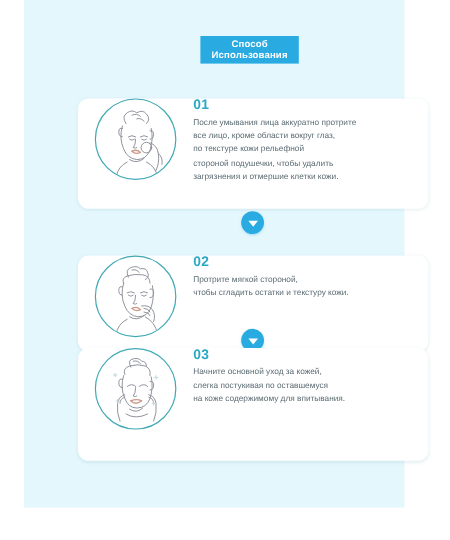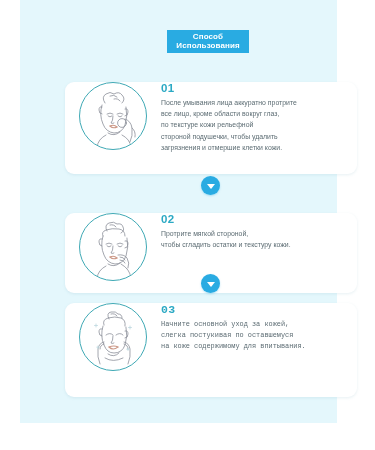--- a/index.html
+++ b/index.html
@@ -31,21 +31,21 @@
   }
   
   .card{
     position:absolute;left:45px;width:292px;
     background:#ffffff;border-radius:9px;
     box-shadow:0 1px 3px rgba(120,170,190,.18);
     display:flex;
   }
   #card-1{top:82px;height:92px;}
   #card-2{top:192px;height:80px;margin-top:21px;}
-  #card-3{top:303px;height:94px;font-family:Liberation Mono, monospace;}
+  #card-3{top:290px;height:94px;}
 
   .ill{
     flex:0 0 auto;width:66px;height:66px;margin-left:14px;
     border-radius:50%;border:1.4px solid #3fa9b5;
     background:#ffffff;overflow:hidden;
     display:flex;align-items:center;justify-content:center;
   }
   .ill svg{width:66px;height:66px;display:block;}
 
   .body{flex:1 1 auto;padding-left:14px;padding-right:10px;}

